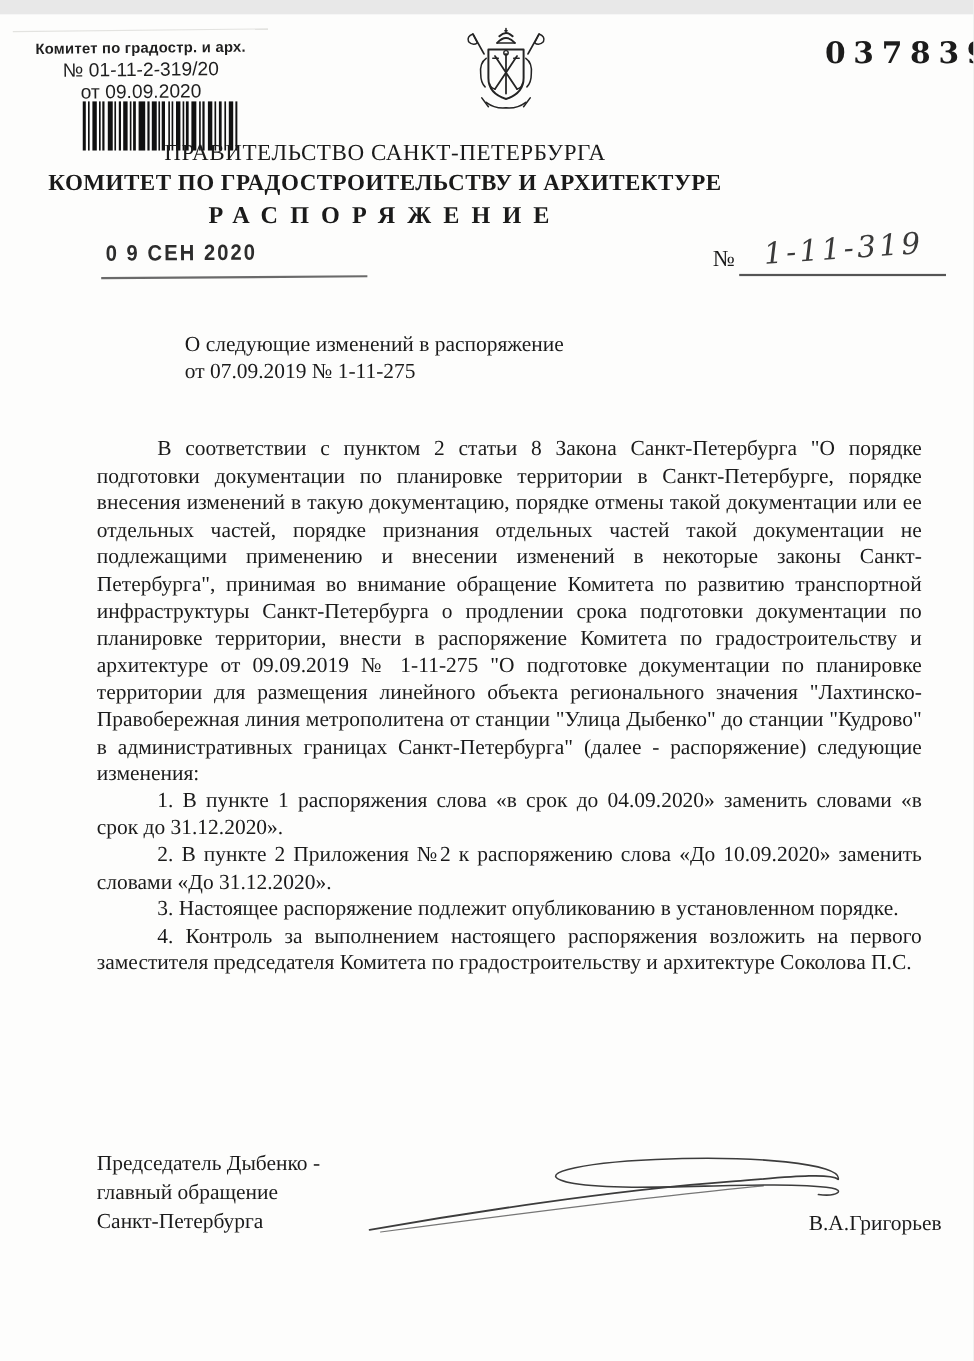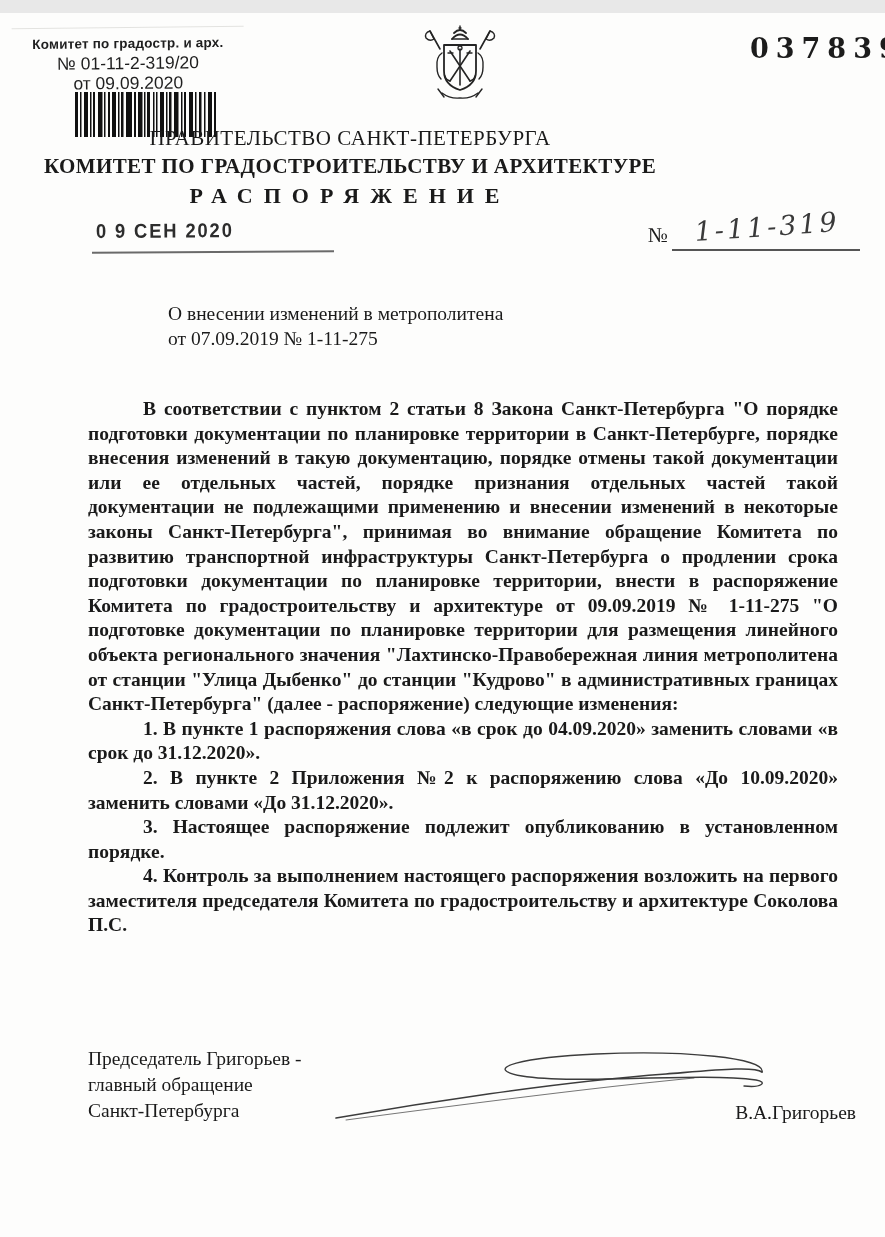--- a/index.html
+++ b/index.html
@@ -52,21 +52,21 @@
     position:absolute;left:682px;top:198px;width:170px;text-align:center;
     font-family:"DejaVu Serif",serif;font-style:italic;
     font-size:27px;letter-spacing:3px;color:#3a3a3a;
     transform:rotate(-4deg);
   }
   .num-line{position:absolute;left:672px;top:236px;width:188px;height:1.5px;background:#555;}
   
   .subject{position:absolute;left:168px;top:288px;font-size:19.5px;line-height:25px;}
   
   .body-text{position:absolute;left:88px;top:384px;width:750px;font-size:19.5px;line-height:24.6px;}
-  .body-text p{margin:0;text-indent:55px;text-align:justify;font-weight:bold;}
+  .body-text p{margin:0;text-indent:55px;text-align:justify;}
   
   .sig-block{position:absolute;left:88px;top:1033px;width:768px;}
   .sig-title{font-size:19.5px;line-height:26px;}
   .sig-scribble{position:absolute;left:238px;top:2px;width:450px;height:78px;}
   .sig-name{position:absolute;right:0;top:56px;font-size:19.5px;}
   
   .scan-line{position:absolute;left:78px;top:1229px;width:286px;height:3px;background:#a9c6e0;opacity:.55;border-radius:2px;}
 </style>
 </head>
 <body>
@@ -150,35 +150,35 @@
   <div class="hdr hdr-type">РАСПОРЯЖЕНИЕ</div>
   <div class="hdr hdr-committee">КОМИТЕТ ПО ГРАДОСТРОИТЕЛЬСТВУ  И АРХИТЕКТУРЕ</div>
 
   <div class="date-stamp">0 9  СЕН 2020</div>
   <div class="date-line"></div>
   <div class="num-label">№</div>
   <div class="num-value">1-11-319</div>
   <div class="num-line"></div>
 
   <div class="subject">
-    <div>О внесении изменений в метрополитена</div>
+    <div>О следующие изменений в распоряжение</div>
     <div>от 07.09.2019 № 1-11-275</div>
   </div>
 
   <div class="body-text">
     <p>В соответствии с пунктом 2 статьи 8 Закона Санкт-Петербурга "О порядке подготовки документации по планировке территории в Санкт-Петербурге, порядке внесения изменений в такую документацию, порядке отмены такой документации или ее отдельных частей, порядке признания отдельных частей такой документации не подлежащими применению и внесении изменений в некоторые законы Санкт-Петербурга", принимая во внимание обращение Комитета по развитию транспортной инфраструктуры Санкт-Петербурга о продлении срока подготовки документации по планировке территории, внести в распоряжение Комитета по градостроительству и архитектуре от 09.09.2019 № 1-11-275 "О подготовке документации по планировке территории для размещения линейного объекта регионального значения "Лахтинско-Правобережная линия метрополитена от станции "Улица Дыбенко" до станции "Кудрово" в административных границах Санкт-Петербурга" (далее - распоряжение) следующие изменения:</p>
     <p>1. В пункте 1 распоряжения слова «в срок до 04.09.2020» заменить словами «в срок до 31.12.2020».</p>
     <p>2. В пункте 2 Приложения №2 к распоряжению слова «До 10.09.2020» заменить словами «До 31.12.2020».</p>
     <p>3. Настоящее распоряжение подлежит опубликованию в установленном порядке.</p>
     <p>4. Контроль за выполнением настоящего распоряжения возложить на первого заместителя председателя Комитета по градостроительству и архитектуре Соколова П.С.</p>
   </div>
 
   <div class="sig-block">
     <div class="sig-title">
-      <div>Председатель Григорьев -</div>
+      <div>Председатель Дыбенко -</div>
       <div>главный обращение</div>
       <div>Санкт-Петербурга</div>
     </div>
     <svg class="sig-scribble" viewBox="0 0 450 78" aria-hidden="true">
       <g fill="none" stroke="#3c3c3c" stroke-width="1.6" stroke-linecap="round">
         <path d="M10 70 C 90 56, 230 34, 340 26 C 390 22, 428 18, 436 24"></path>
         <path d="M436 24 C 440 10, 360 2, 270 6 C 200 9, 152 20, 196 28 C 250 37, 372 24, 430 32 C 442 34, 436 40, 418 38" stroke-width="1.4"></path>
         <path d="M20 72 C 110 60, 260 40, 368 30" stroke-width="1.1" opacity=".7"></path>
       </g>
     </svg>

